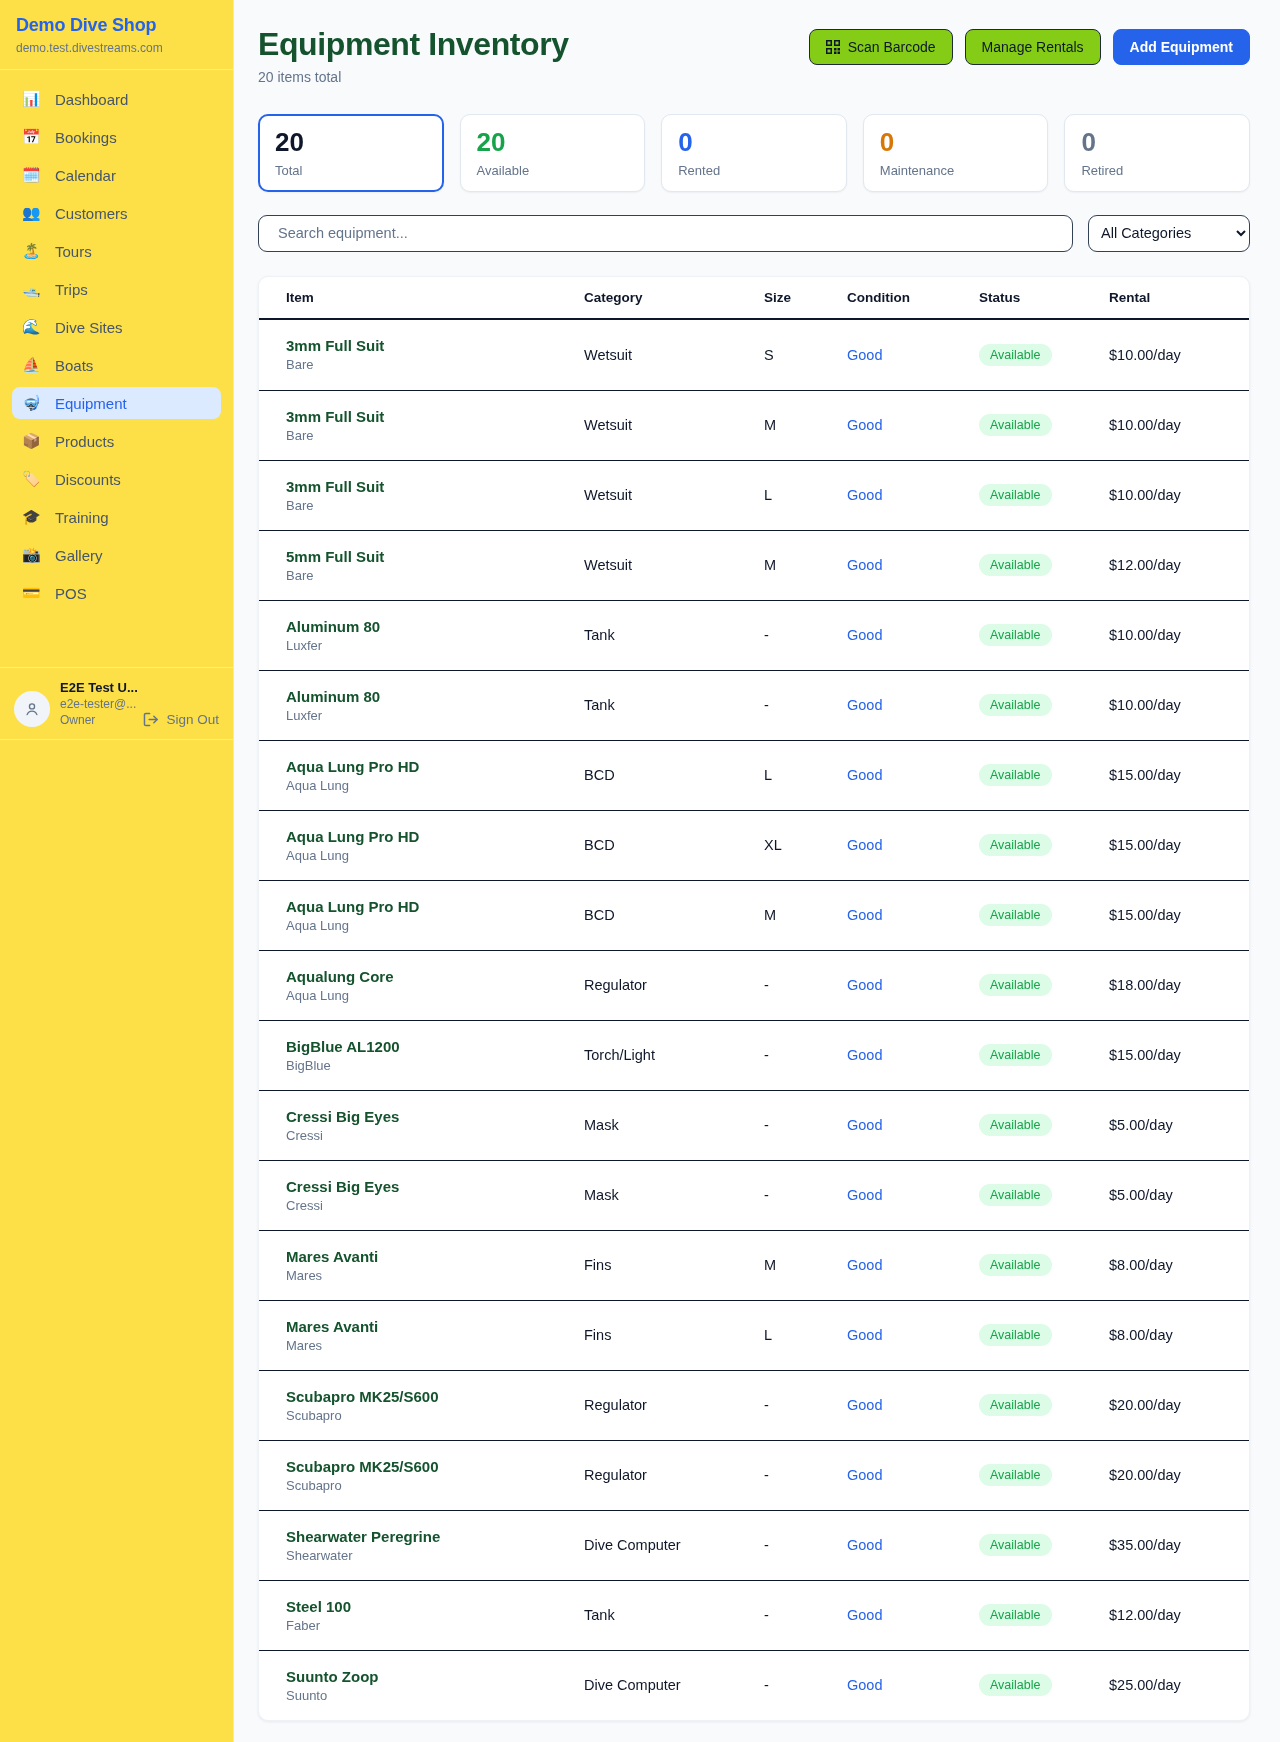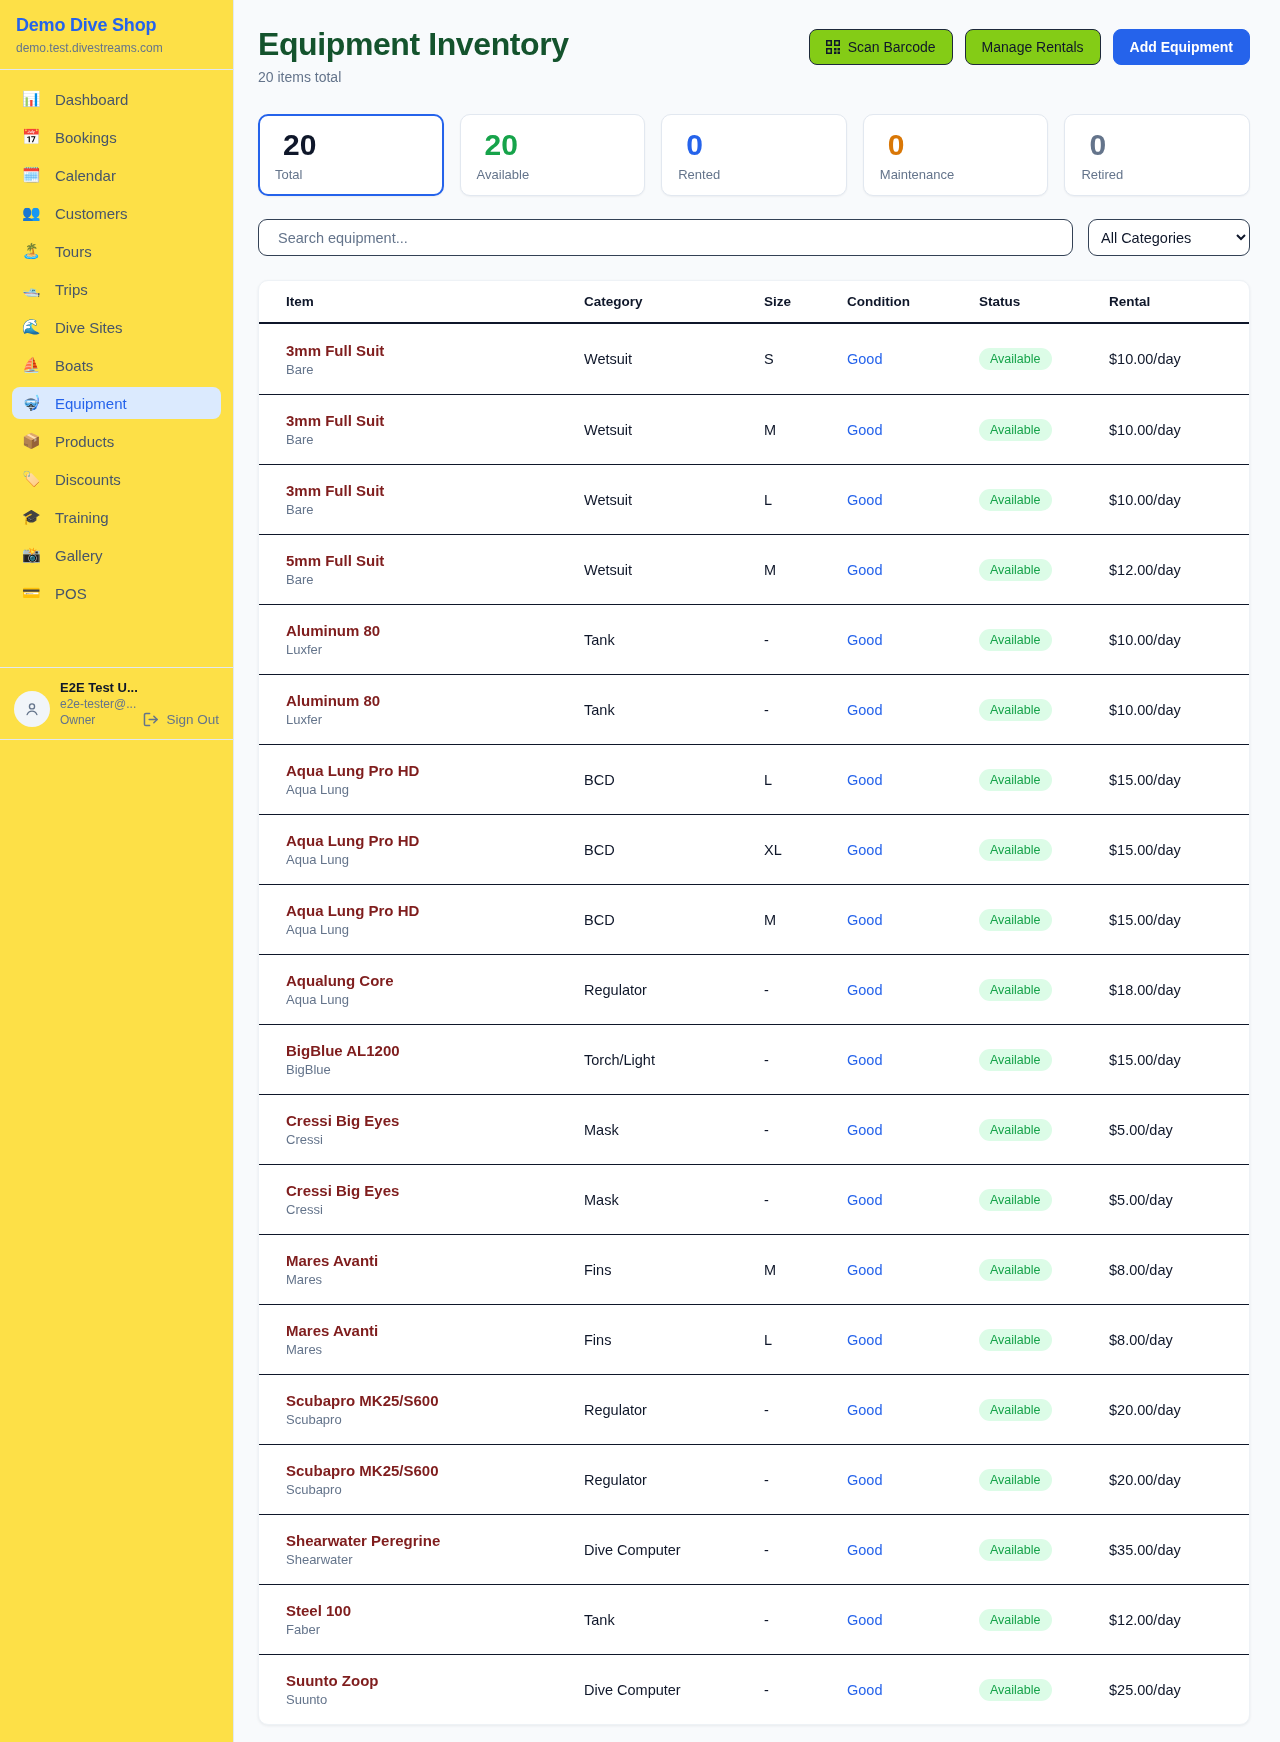--- a/index.html
+++ b/index.html
@@ -37,42 +37,42 @@
   .btn { height:36px; display:inline-flex; align-items:center; gap:8px; padding:0 16px;
          background:#84cc16; border:1px solid #1e293b; border-radius:8px;
          font-size:14px; font-weight:500; color:#0f172a; cursor:pointer; font-family:inherit; }
   .btn-primary { background:#2563eb; border-color:#2563eb; color:#fff; font-weight:600; }
 
   
   .stats { display:grid; grid-template-columns:repeat(5,1fr); gap:16px; margin-top:29px; }
   .stat-card { background:#fff; border:1px solid #e2e8f0; border-radius:10px; padding:13px 16px;
                box-shadow:0 1px 2px rgba(15,23,42,.05); cursor:pointer; }
   .stat-card.active { border:2px solid #2563eb; padding:12px 15px; }
-  .stat-value { font-size:30px; font-weight:800; line-height:1.1;margin-left:8px; }
+  .stat-value { font-size:26px; font-weight:800; line-height:1.1; }
   .stat-label { font-size:13px; color:#64748b; margin-top:6px; }
 
   
   .filter-row { display:flex; gap:15px; margin-top:23px; }
   .search-input { flex:1; height:37px; background:#fff; border:1px solid #334155; border-radius:9px;
                   padding:0 19px; font-size:14.5px; color:#0f172a; font-family:inherit; outline:none; }
   .search-input::placeholder { color:#64748b; }
   .category-select { width:162px; height:37px; background:#fff; border:1px solid #334155;
                      border-radius:9px; font-size:14.5px; color:#0f172a; padding:0 8px;
                      font-family:inherit; outline:none; }
 
   
   .table-card { margin-top:24px; background:#fff; border:1px solid #eef2f6; border-radius:10px;
                 box-shadow:0 1px 3px rgba(15,23,42,.07); overflow:hidden; }
   .tgrid { display:grid; grid-template-columns:325px 180px 83px 132px 130px 1fr; align-items:center; }
   .thead { height:43px; border-bottom:2px solid #0f172a; font-size:13.5px; font-weight:700; color:#0f172a; }
   .cell-item { padding-left:27px; }
   .cell-rental { text-align:left; padding-right:24px; }
   .trow { min-height:70px; cursor:default; }
   .trow + .trow { border-top:1.5px solid #0f172a; }
-  .item-name { color:#7f1d1d; font-size:15px; font-weight:700; cursor:pointer; }
+  .item-name { color:#14532d; font-size:15px; font-weight:700; cursor:pointer; }
   .item-brand { color:#64748b; font-size:13px; margin-top:3px; }
   .cat, .size, .rental { font-size:14.5px; color:#0f172a; }
   .cond { font-size:14.5px; color:#2563eb; font-weight:500; cursor:pointer; }
   .badge { display:inline-block; background:#dcfce7; color:#16a34a; font-size:12.5px;
            padding:4px 11px; border-radius:999px; }
 </style>
 </head>
 <body>
 
 <div class="page">

